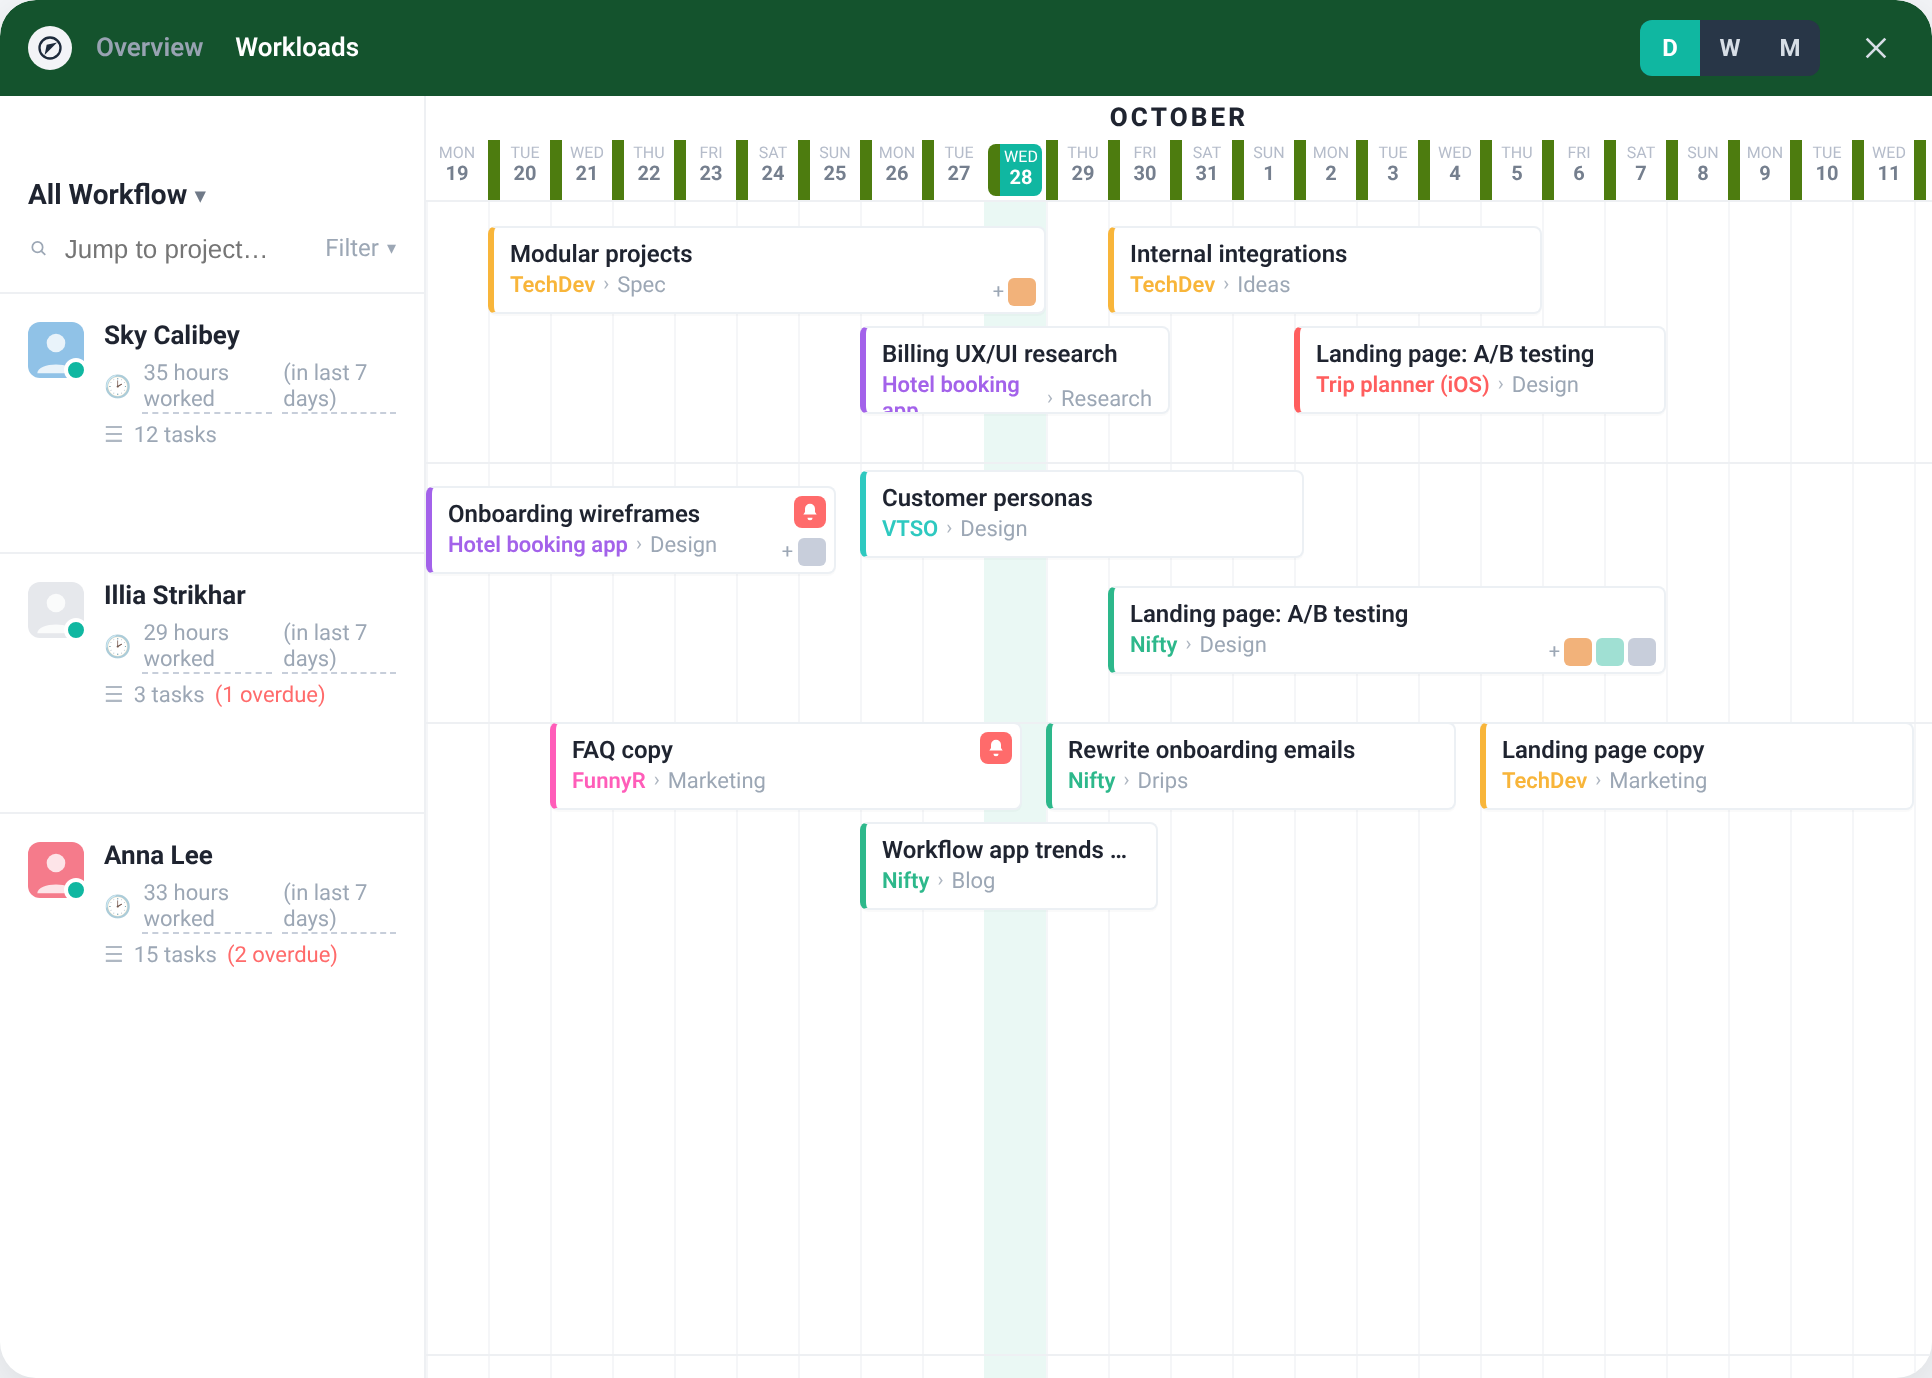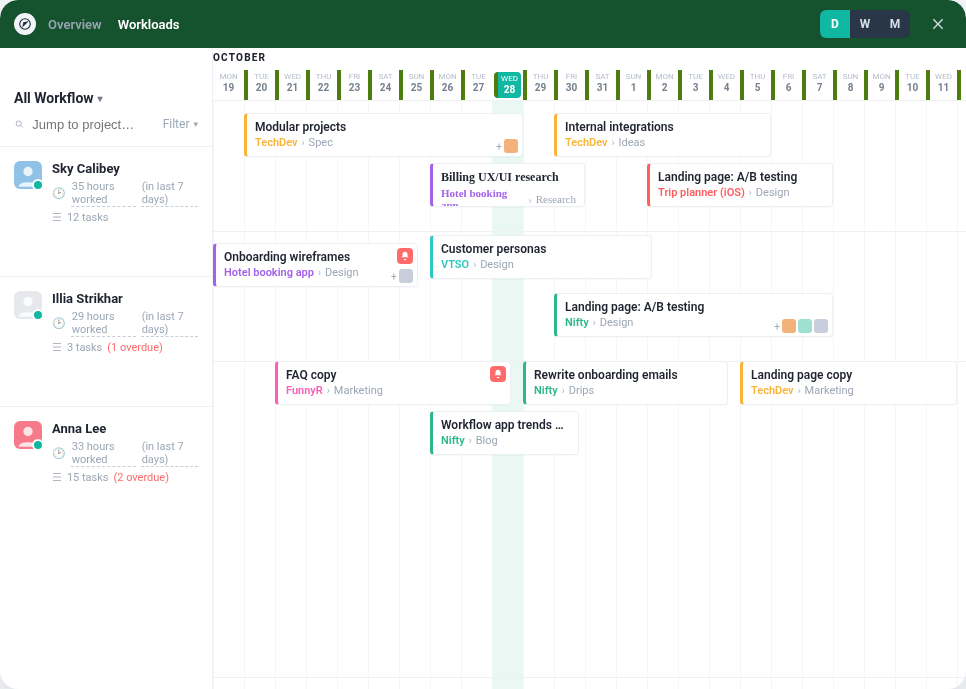--- a/index.html
+++ b/index.html
@@ -138,36 +138,36 @@
   
   .timeline {
     flex:1;
     position:relative;
     display:flex;
     flex-direction:column;
     min-width:0;
   }
   .month-header {
     height:18px;
-    text-align:left;
-    font-size:10px;
+    text-align:center;
+    font-size:13px;
     letter-spacing:.12em;
     font-weight:800;
     color:#1f2430;
     padding-top:4px;
   }
   .day-header {
     height:30px;
     display:flex;
     border-bottom:1px solid #eef0f3;
   }
   .day-col {
     width:31px; 
     flex:0 0 auto;
-    border-left:4px solid #4d7c0f;
+    border-left:6px solid #4d7c0f;
     text-align:center;
     padding-top:2px;
     box-sizing:border-box;
   }
   .day-col:first-child{border-left:none;}
   .day-col .dow { font-size:8px; color:#b5bcca; line-height:10px;}
   .day-col .num { font-size:10px; color:#757f8e; font-weight:700; line-height:12px;}
   .day-col.today {
     background:#10b7a1; color:#fff; border-radius:4px; margin:2px 2px;
     width:27px;
@@ -503,21 +503,21 @@
     </div>
             <div class="task" style="left: 341px; width: 217px; top: 12px; border-left-color: rgb(248, 181, 58);">
       <div class="t-title">Internal integrations</div>
       <div class="t-sub">
         <span class="t-proj" style="color:#f8b53a">TechDev</span>
         <span class="t-chev">›</span>
         <span class="t-cat">Ideas</span>
       </div>
 
     </div>
-            <div class="task" style="left: 217px; width: 155px; top: 62px; border-left-color: rgb(163, 98, 234); font-family: Liberation Serif, serif;">
+            <div class="task" style="left: 217px; width: 155px; top: 62px; border-left-color: rgb(163, 98, 234);">
       <div class="t-title">Billing UX/UI research</div>
       <div class="t-sub">
         <span class="t-proj" style="color:#a362ea">Hotel booking app</span>
         <span class="t-chev">›</span>
         <span class="t-cat">Research</span>
       </div>
 
     </div>
             <div class="task" style="left: 434px; width: 186px; top: 62px; border-left-color: rgb(255, 94, 94);">
       <div class="t-title">Landing page: A/B testing</div>

